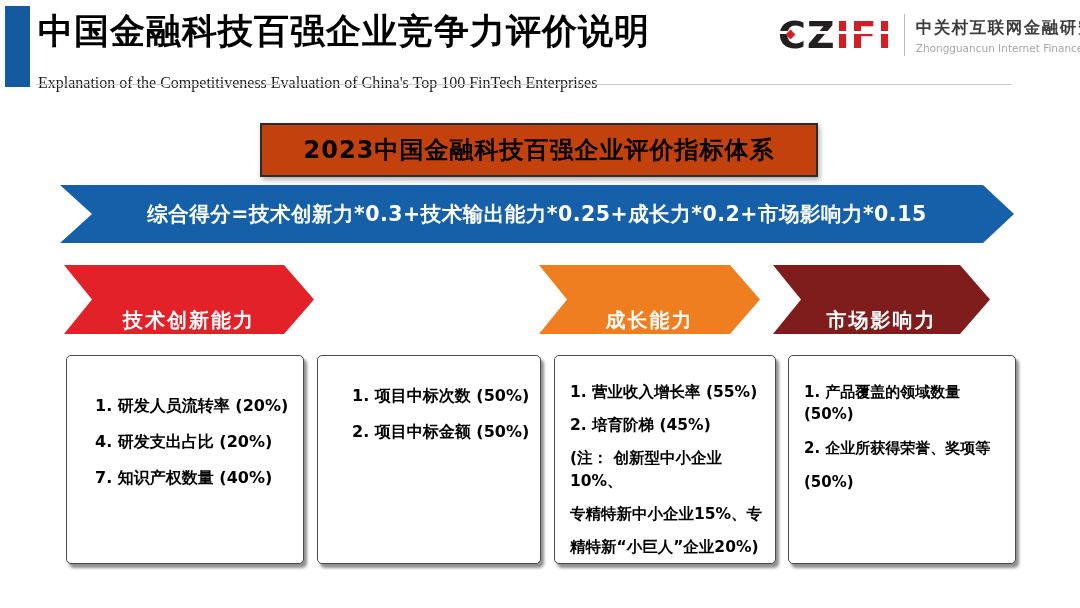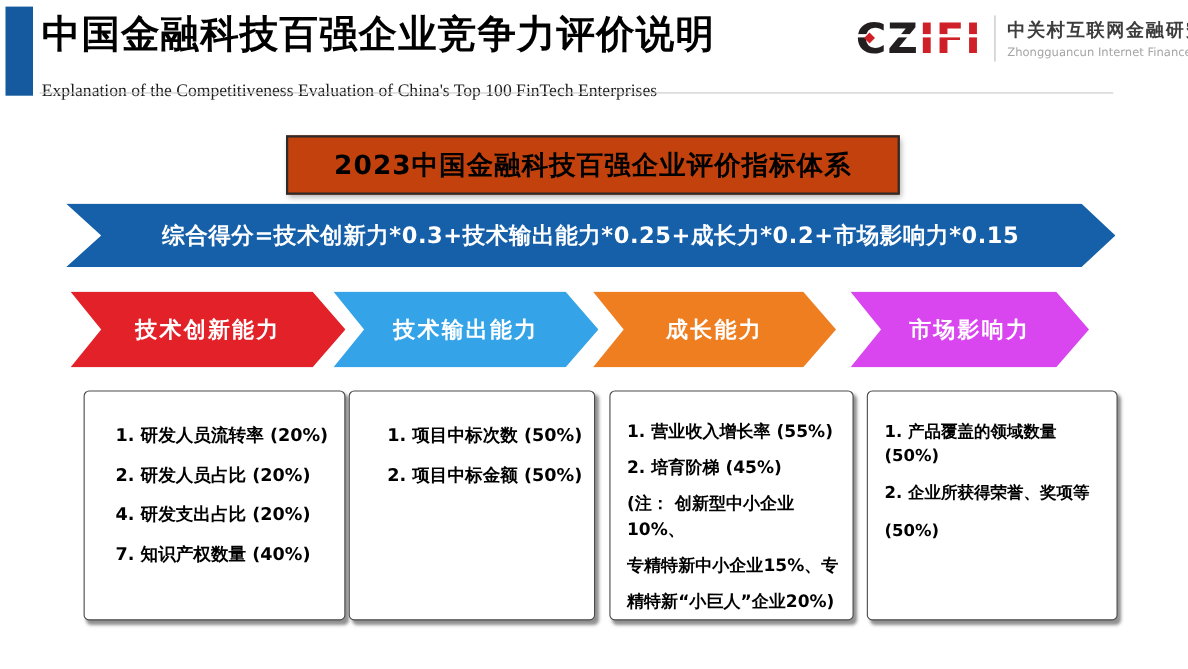--- a/index.html
+++ b/index.html
@@ -32,31 +32,31 @@
              font-size:24px;font-weight:bold;color:#000;letter-spacing:1px;box-sizing:border-box;margin-top:20px;}
 
   
   .formula-banner{position:absolute;left:60px;top:185px;width:954px;height:58px;color:#fff;
              font-size:20.5px;font-weight:bold;display:flex;align-items:center;justify-content:center;
              clip-path:polygon(0 0,calc(100% - 31px) 0,100% 50%,calc(100% - 31px) 100%,0 100%,32px 50%);
              letter-spacing:0.5px;}
 
   
   .arrow{position:absolute;top:265px;height:69px;color:#fff;font-weight:bold;font-size:20px;
-         display:flex;align-items:center;justify-content:center;letter-spacing:2px;
+         display:flex;align-items:flex-end;justify-content:center;letter-spacing:2px;
          clip-path:polygon(0 0,calc(100% - 30px) 0,100% 50%,calc(100% - 30px) 100%,0 100%,28px 50%);}
   #arrow1{left:64px;width:250px;}
   #arrow2{left:303px;width:241px;}
   #arrow3{left:539px;width:221px;}
   #arrow4{left:773px;width:217px;}
 
   
   .panel{position:absolute;top:355px;height:209px;border:1px solid #4a4a4a;border-radius:5px;
          background:#fff;box-shadow:3px 4px 3px rgba(95,95,95,0.7);box-sizing:border-box;}
-  #panel1{left:76px;width:238px;padding:30px 6px 0 28px;}
+  #panel1{left:66px;width:238px;padding:40px 6px 0 28px;}
   #panel2{left:317px;width:224px;padding:30px 6px 16px 34px;}
   #panel3{left:554px;width:222px;padding:25px 4px 0 15px;}
   #panel4{left:788px;width:228px;padding:25px 4px 0 15px;}
   .panel .item{font-weight:bold;color:#000;}
   #panel1 .item,#panel2 .item{font-size:16px;margin-bottom:15px;}
   #panel3 .item{font-size:15.5px;margin-bottom:10px;line-height:23px;}
   #panel4 .item{font-size:15px;margin-bottom:12px;line-height:22px;}
 </style>
 </head>
 <body>
@@ -77,33 +77,29 @@
     </div>
   </div>
 
   <div class="title-box">2023中国金融科技百强企业评价指标体系</div>
 
   <div class="formula-banner" style="background: rgb(21, 96, 168);">综合得分=技术创新力*0.3+技术输出能力*0.25+成长力*0.2+市场影响力*0.15</div>
 
   <div class="arrow" id="arrow1" style="background: rgb(227, 33, 41);">
       <span>技术创新能力</span>
     </div>
-  <div class="arrow" id="arrow2" style="background: rgb(53, 163, 232);">
-      <span>技术输出能力</span>
-    </div>
   <div class="arrow" id="arrow3" style="background: rgb(238, 126, 32);">
       <span>成长能力</span>
     </div>
-  <div class="arrow" id="arrow4" style="background: #d946ef;">
+  <div class="arrow" id="arrow4" style="background: #7f1d1d;">
       <span>市场影响力</span>
     </div>
 
   <div class="panel" id="panel1">
     <div class="item">1. 研发人员流转率 (20%)</div>
-    <div class="item">2. 研发人员占比 (20%)</div>
     <div class="item">4. 研发支出占比 (20%)</div>
     <div class="item">7. 知识产权数量 (40%)</div>
   </div>
   <div class="panel" id="panel2">
     <div class="item">1. 项目中标次数 (50%)</div>
     <div class="item">2. 项目中标金额 (50%)</div>
   </div>
   <div class="panel" id="panel3">
     <div class="item">1. 营业收入增长率 (55%)</div>
     <div class="item">2. 培育阶梯 (45%)</div>

